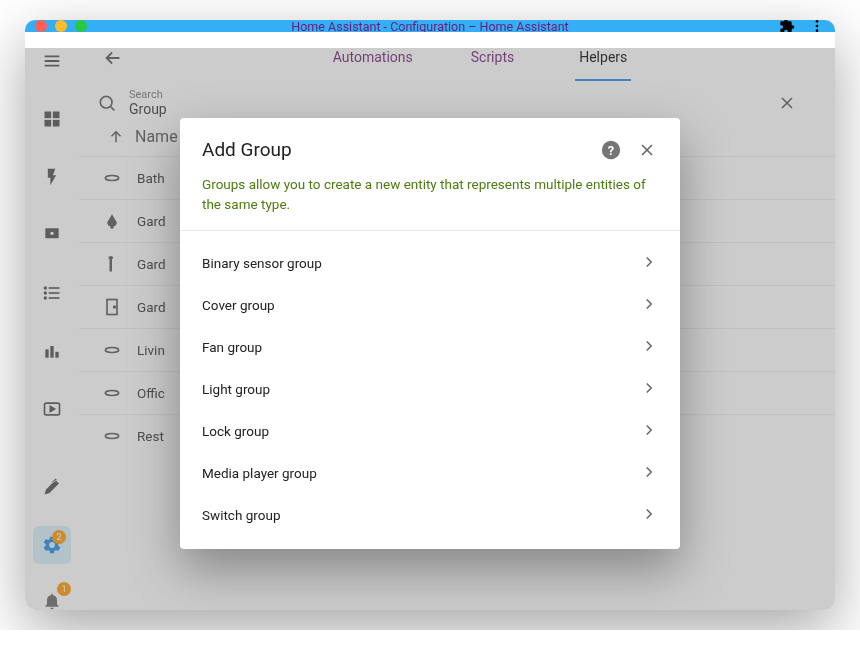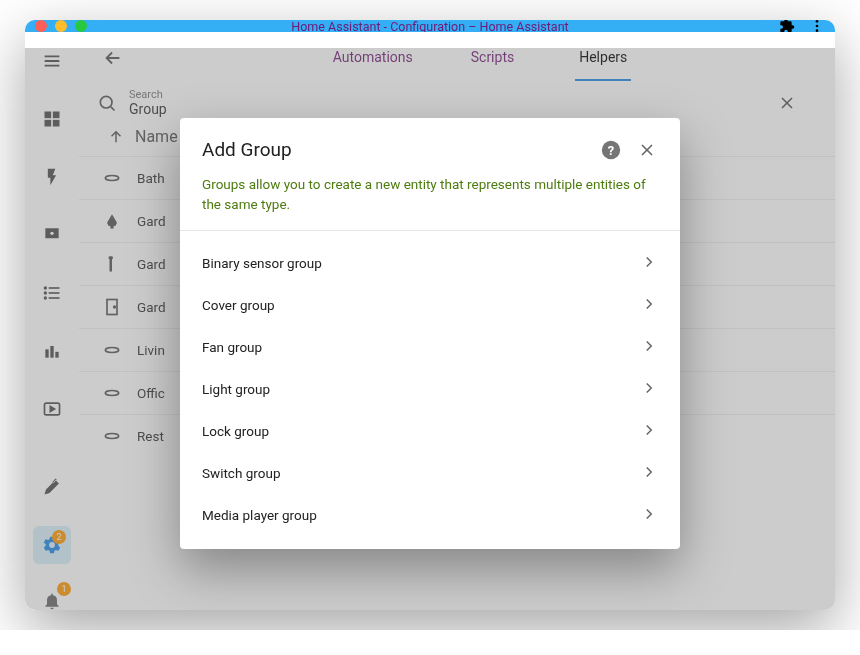--- a/index.html
+++ b/index.html
@@ -334,31 +334,31 @@
       </div>
       <div class="dlg-item">
         <span>Lock group</span>
         <span class="chev">
             <svg width="18" height="18" viewBox="0 0 24 24" fill="none" stroke="currentColor" stroke-width="2">
               <polyline points="9 18 15 12 9 6"></polyline>
             </svg>
           </span>
       </div>
       <div class="dlg-item">
+        <span>Media player group</span>
+        <span class="chev">
+            <svg width="18" height="18" viewBox="0 0 24 24" fill="none" stroke="currentColor" stroke-width="2">
+              <polyline points="9 18 15 12 9 6"></polyline>
+            </svg>
+          </span>
+      </div>
+      <div class="dlg-item">
         <span>Switch group</span>
         <span class="chev">
             <svg width="18" height="18" viewBox="0 0 24 24" fill="none" stroke="currentColor" stroke-width="2">
               <polyline points="9 18 15 12 9 6"></polyline>
             </svg>
           </span>
       </div>
-      <div class="dlg-item">
-        <span>Media player group</span>
-        <span class="chev">
-            <svg width="18" height="18" viewBox="0 0 24 24" fill="none" stroke="currentColor" stroke-width="2">
-              <polyline points="9 18 15 12 9 6"></polyline>
-            </svg>
-          </span>
-      </div>
     </div>
   </div>
 
 </div>
 
 </body></html>

